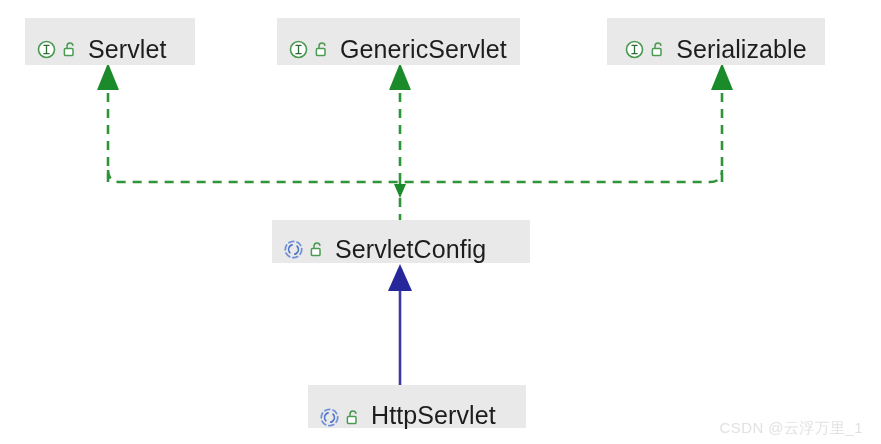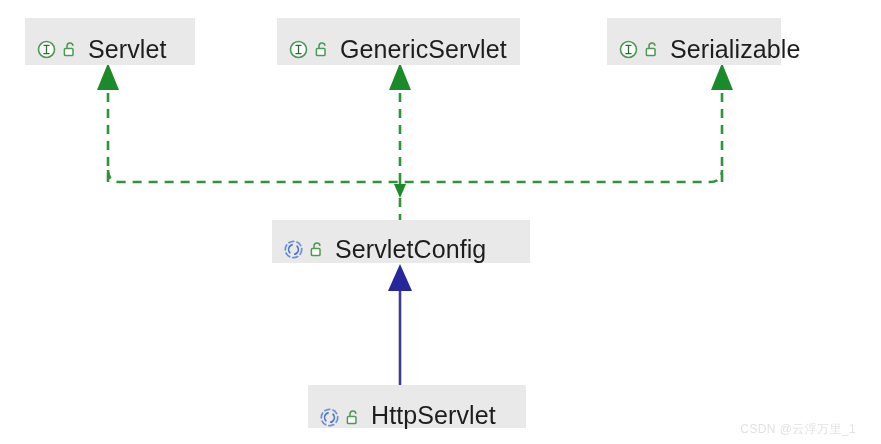--- a/index.html
+++ b/index.html
@@ -56,23 +56,23 @@
   .node-label {
     margin-left: 10px;
     font-size: 25px;
     line-height: 1;
     color: #1d1d1d;
     font-family: "Liberation Sans", sans-serif;
     letter-spacing: 0.1px;
   }
   #watermark {
     position: absolute;
-    right: 25px;
+    right: 18px;
     bottom: 6px;
-    font-size: 12px;
+    font-size: 15px;
     color: #e2e2e2;
     font-family: "Liberation Sans", sans-serif;
     white-space: nowrap;
     letter-spacing: 0.4px;
     margin-top: 6px;
   }
 </style>
 </head>
 <body>
 
@@ -124,21 +124,21 @@
         <path d="M8.3 6.6 H13.7 M11 6.6 V15.4 M8.3 15.4 H13.7" stroke="#2f6b35" stroke-width="1.35" fill="none" stroke-linecap="round"></path>
       </svg>
       <svg class="lock-icon" viewBox="0 0 16 17">
         <path d="M5 7.4 V4.9 a3 3 0 0 1 5.9 -0.6" fill="none" stroke="#4a9a52" stroke-width="1.5" stroke-linecap="round"></path>
         <rect x="2.4" y="7.4" width="8.6" height="7.2" rx="1.1" fill="#ffffff" stroke="#4a9a52" stroke-width="1.5"></rect>
       </svg>
     </span>
     <span class="node-label">GenericServlet</span>
   </div>
 
-  <div class="node" style="left:607px; top:18px; width:174px; height:47px;">
+  <div class="node" style="left:607px; top:18px; width:218px; height:47px;justify-content:center;">
     <span class="node-icons">
       <svg class="type-icon" viewBox="0 0 22 22">
         <circle cx="11" cy="11" r="8.4" fill="#ffffff" stroke="#4a9a52" stroke-width="1.7"></circle>
         <path d="M8.3 6.6 H13.7 M11 6.6 V15.4 M8.3 15.4 H13.7" stroke="#2f6b35" stroke-width="1.35" fill="none" stroke-linecap="round"></path>
       </svg>
       <svg class="lock-icon" viewBox="0 0 16 17">
         <path d="M5 7.4 V4.9 a3 3 0 0 1 5.9 -0.6" fill="none" stroke="#4a9a52" stroke-width="1.5" stroke-linecap="round"></path>
         <rect x="2.4" y="7.4" width="8.6" height="7.2" rx="1.1" fill="#ffffff" stroke="#4a9a52" stroke-width="1.5"></rect>
       </svg>
     </span>

